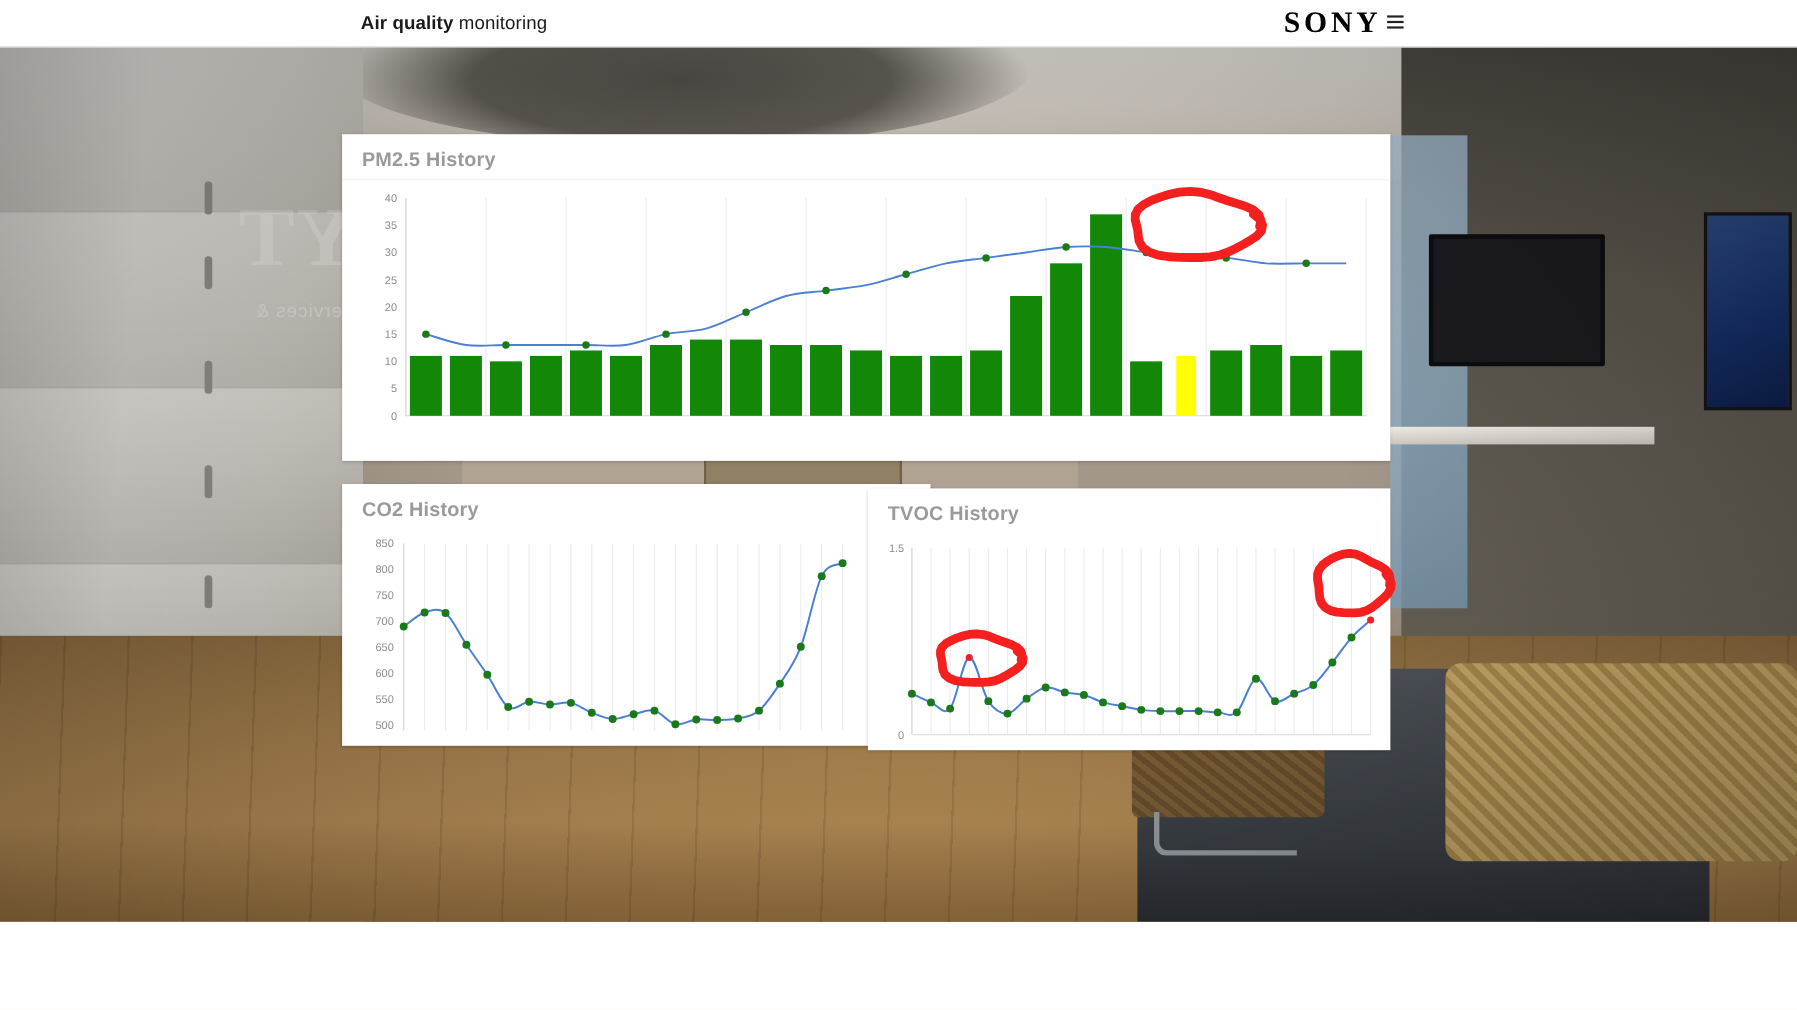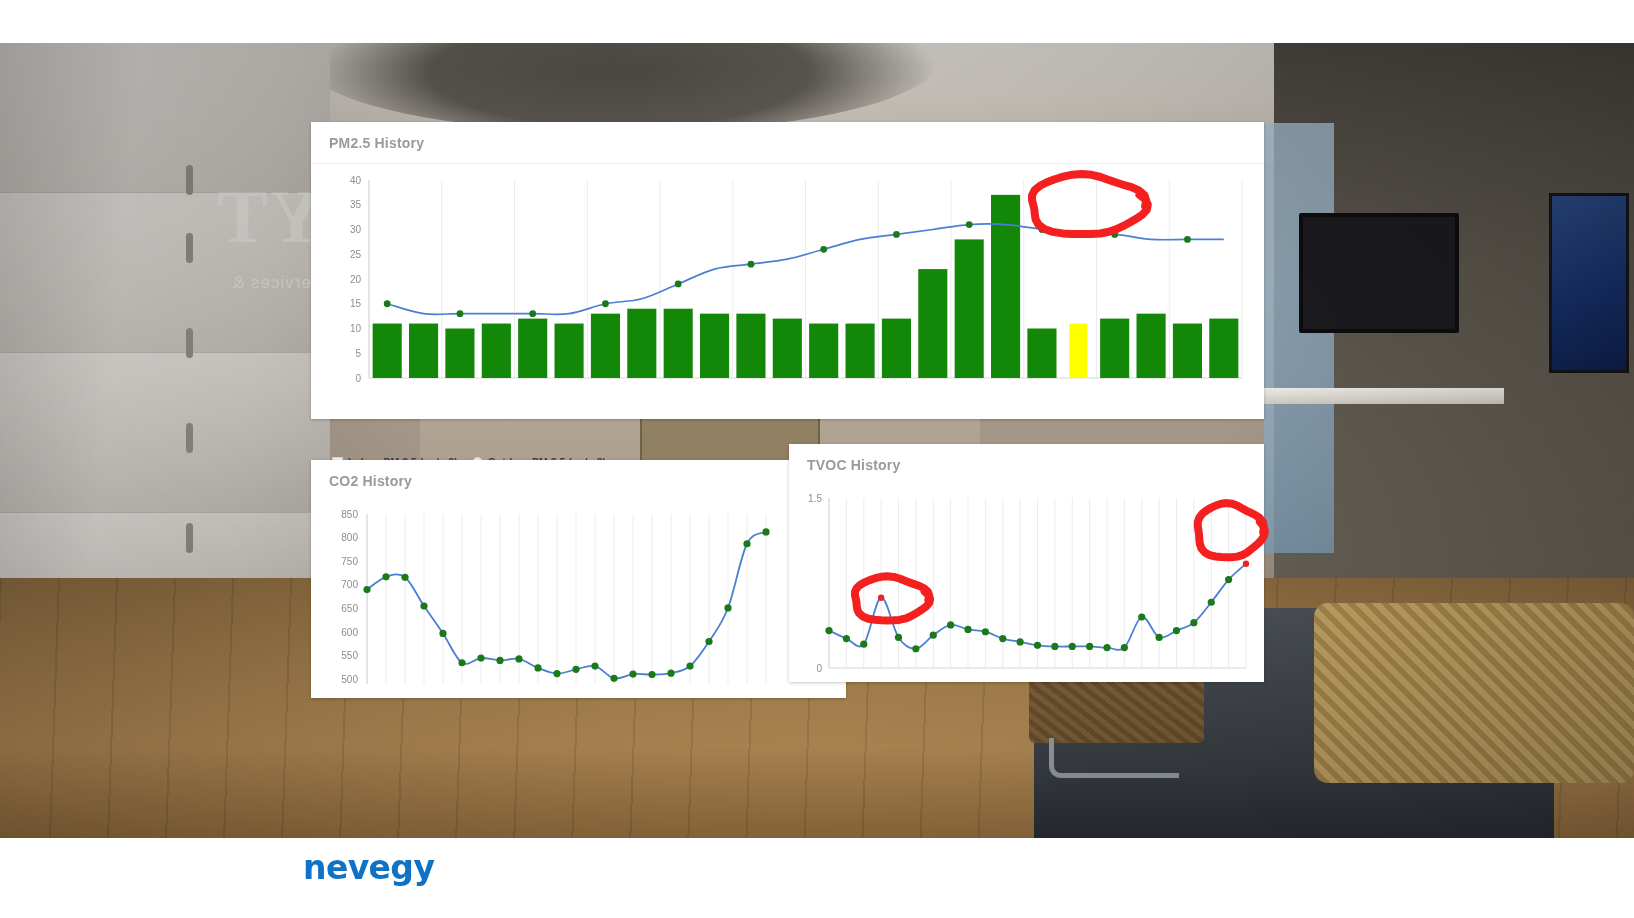--- a/index.html
+++ b/index.html
@@ -171,25 +171,25 @@
     background: #4a90e2; cursor: pointer; white-space: nowrap;
   }
   .tab.active { background: #3573c4; }
 
   
   .card {
     position: absolute; background: #fff; z-index: 20;
     box-shadow: 0 1px 3px rgba(0,0,0,.22);
   }
   #card-pm   { left: 311px; top: 122px;  width: 953px; height: 297px; }
-  #card-co2  { left: 311px; top: 460px;  width: 535px; height: 238px; }
+  #card-co2  { left: 311px; top: 440px;  width: 535px; height: 238px; }
   #card-tvoc { left: 789px; top: 444px;  width: 475px; height: 238px; padding-left: 28px; }
   .card-title {
     position: absolute; left: 18px; top: 13px;
-    font-size: 14px; font-weight: 700; color: #9a9a9a; letter-spacing: .2px;
+    font-size: 18px; font-weight: 700; color: #9a9a9a; letter-spacing: .2px;
   }
   .card-sep {
     position: absolute; left: 0; top: 41px; width: 100%; height: 1px;
     background: #f0f0f0;
   }
   .plot { position: absolute; }
   #plot-pm   { left: 0; top: 46px;  width: 953px; height: 251px; }
   #plot-co2  { left: 0; top: 40px;  width: 473px; height: 198px; }
   #plot-tvoc { left: 0; top: 40px;  width: 475px; height: 198px; }
   .plot svg { display: block; }
@@ -241,20 +241,31 @@
     <div class="bg-ghost">YT</div>
     <div class="bg-ghost2">Services &amp;</div>
     <div class="bg-floor"></div>
     <div class="bg-sofa"></div>
     <div class="bg-cushion"></div>
     <div class="bg-chair"></div>
     <div class="bg-chair-leg"></div>
     <div class="bg-vignette"></div>
   </div>
 
+  <div class="header">
+    <div class="header-title">
+      <b>Air quality</b><span class="light"> monitoring</span>
+    </div>
+    <div class="sony-logo">SONY</div>
+    <div class="hamburger">
+      <i></i>
+        <i></i>
+        <i></i>
+    </div>
+  </div>
 
 
   <div class="card" id="card-pm">
     <div class="card-title">PM2.5 History</div>
     <div class="card-sep"></div>
     <div class="plot" id="plot-pm">
         <svg width="953" height="251">
           <line x1="58" y1="12" x2="58" y2="210" class="gridline"></line>
           <line x1="130.75" y1="12" x2="130.75" y2="210" class="gridline"></line>
           <line x1="203.5" y1="12" x2="203.5" y2="210" class="gridline"></line>
@@ -448,23 +459,20 @@
           <circle cx="370.125" cy="153.4" r="3.6" fill="#1a7a1a"></circle>
           <circle cx="387.5" cy="146.6" r="3.6" fill="#1a7a1a"></circle>
           <circle cx="404.875" cy="138.66666666666666" r="3.6" fill="#1a7a1a"></circle>
           <circle cx="422.25" cy="118.26666666666667" r="3.6" fill="#1a7a1a"></circle>
           <circle cx="439.625" cy="95.6" r="3.6" fill="#1a7a1a"></circle>
           <circle cx="457" cy="79.73333333333332" r="3.2" fill="#ee2222"></circle>
         </svg>
       </div>
   </div>
 
-  <div class="footer">
-    <div class="nevegy">nevegy</div>
-  </div>
 
   <svg class="anno" id="anno-layer" width="1634" height="918">
       <path d="M1139.4,194.7 L1145.0,199.2 L1147.8,204.4 L1146.8,209.8 L1142.4,214.7 L1136.2,218.8 L1129.7,222.5 L1123.4,225.9 L1116.6,229.1 L1108.9,231.8 L1100.1,233.5 L1090.9,234.1 L1081.7,234.1 L1072.3,233.9 L1062.6,233.4 L1052.8,231.9 L1044.3,228.9 L1038.4,224.5 L1035.6,219.3 L1034.8,214.2 L1034.3,209.4 L1033.3,204.9 L1032.0,200.1 L1032.1,195.0 L1034.7,190.1 L1040.0,185.8 L1046.9,182.2 L1054.8,179.2 L1063.2,176.6 L1072.3,174.7 L1082.0,174.0 L1091.7,174.8 L1100.5,177.0 L1108.1,179.8 L1115.4,182.3 L1123.1,184.7 L1131.5,187.2 L1139.2,190.7 L1144.5,195.3 L1146.3,200.5 L1145.1,205.8" fill="none" stroke="#f42020" stroke-width="8" stroke-linecap="round" stroke-linejoin="round"></path>
       <path d="M924.6,591.5 L928.3,594.8 L930.1,598.6 L929.5,602.5 L926.6,606.1 L922.6,609.2 L918.4,611.8 L914.3,614.3 L909.9,616.7 L904.9,618.7 L899.2,619.9 L893.2,620.3 L887.2,620.4 L881.1,620.2 L874.8,619.8 L868.4,618.7 L862.9,616.5 L859.1,613.3 L857.3,609.5 L856.7,605.7 L856.5,602.2 L855.8,598.9 L855.0,595.4 L855.0,591.7 L856.7,588.1 L860.1,584.9 L864.7,582.3 L869.7,580.1 L875.2,578.2 L881.1,576.8 L887.4,576.3 L893.7,576.9 L899.4,578.5 L904.4,580.5 L909.1,582.4 L914.1,584.1 L919.5,586.0 L924.5,588.5 L928.0,591.9 L929.2,595.7 L928.3,599.6" fill="none" stroke="#f42020" stroke-width="8" stroke-linecap="round" stroke-linejoin="round"></path>
       <path d="M1259.9,521.8 L1263.1,525.8 L1264.8,530.5 L1264.2,535.3 L1261.7,539.7 L1258.1,543.5 L1254.3,546.7 L1250.6,549.8 L1246.7,552.7 L1242.2,555.1 L1237.2,556.6 L1231.9,557.2 L1226.5,557.2 L1221.1,557.0 L1215.4,556.5 L1209.8,555.2 L1204.9,552.5 L1201.5,548.5 L1199.8,543.9 L1199.3,539.3 L1199.1,535.0 L1198.5,530.9 L1197.8,526.6 L1197.8,522.0 L1199.3,517.6 L1202.3,513.7 L1206.4,510.5 L1210.9,507.8 L1215.8,505.5 L1221.1,503.7 L1226.7,503.1 L1232.3,503.8 L1237.4,505.8 L1241.8,508.3 L1246.0,510.6 L1250.5,512.7 L1255.3,515.0 L1259.8,518.1 L1262.9,522.2 L1263.9,527.0 L1263.2,531.8" fill="none" stroke="#f42020" stroke-width="8" stroke-linecap="round" stroke-linejoin="round"></path>
     </svg>
 
 </div>
 
 </body></html>

